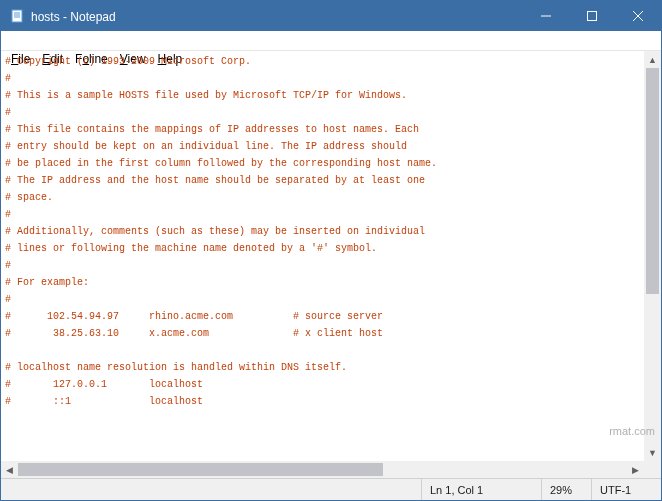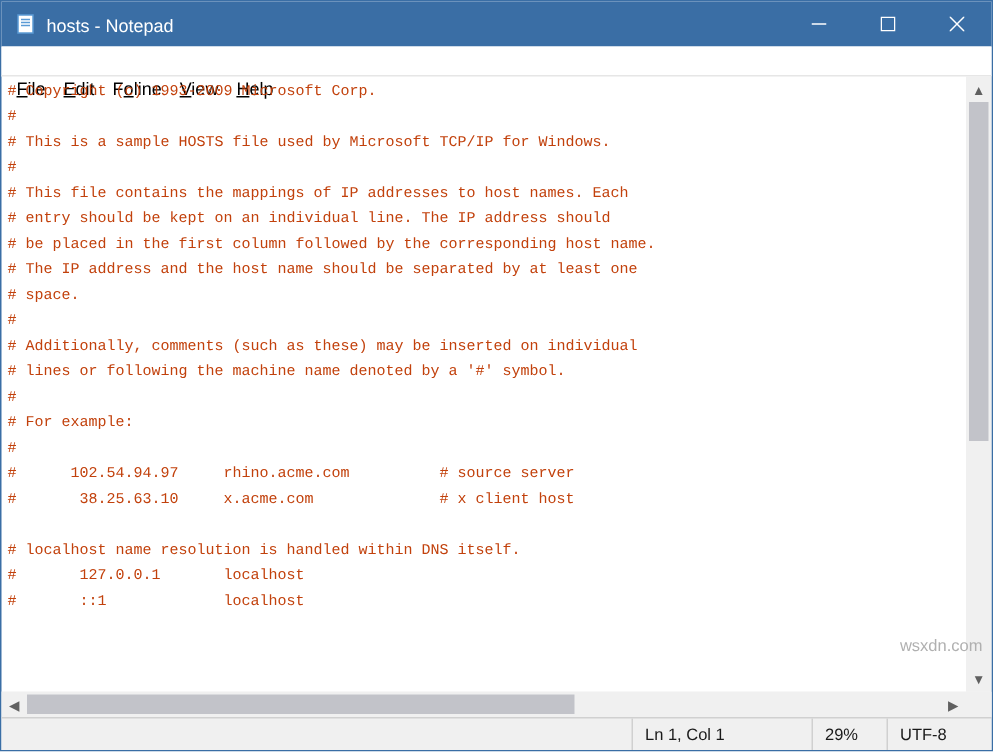--- a/index.html
+++ b/index.html
@@ -96,32 +96,32 @@
 # localhost name resolution is handled within DNS itself.
 #       127.0.0.1       localhost
 #       ::1             localhost</div>
     <div class="scrollbar-v">
       <div class="sb-btn">▲</div>
       <div class="sb-track">
         <div class="sb-thumb"></div>
       </div>
       <div class="sb-btn">▼</div>
     </div>
-    <div class="watermark">wsxdn.com</div>
+    <div class="watermark">rmat.com</div>
   </div>
 
   <div class="scrollbar-h">
     <div class="sb-btn-h">◀</div>
     <div class="sb-track-h">
       <div class="sb-thumb-h"></div>
     </div>
     <div class="sb-btn-h">▶</div>
     <div style="width:17px;background:#f0f0f0"></div>
   </div>
 
   <div class="statusbar">
     <div class="status-spacer"></div>
     <div class="status-cell" style="min-width:120px">Ln 1, Col 1</div>
     <div class="status-cell" style="min-width:50px">29%</div>
-    <div class="status-cell" style="min-width:70px">UTF-8</div>
+    <div class="status-cell" style="min-width:70px">UTF-1</div>
   </div>
 
 </div>
 
 </body></html>

